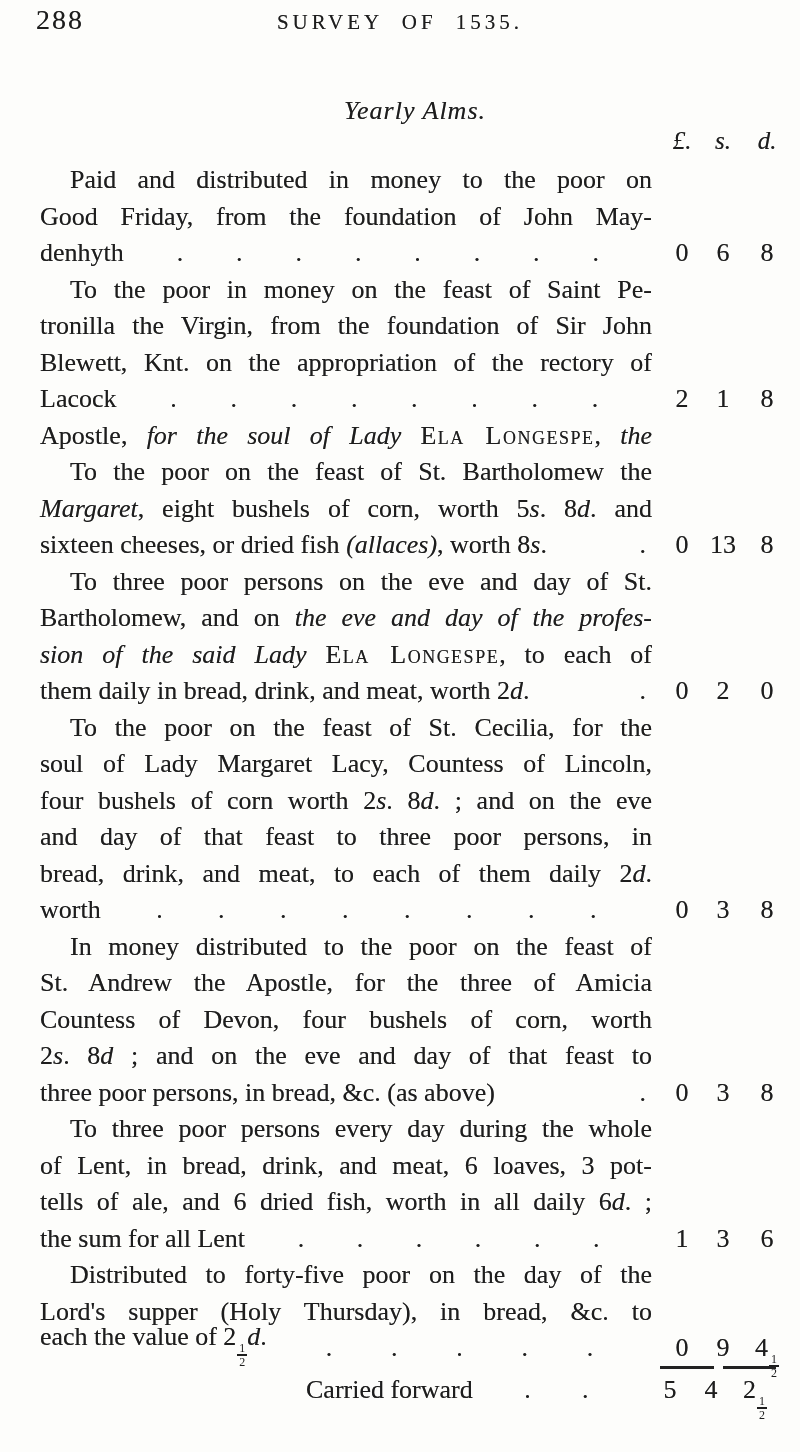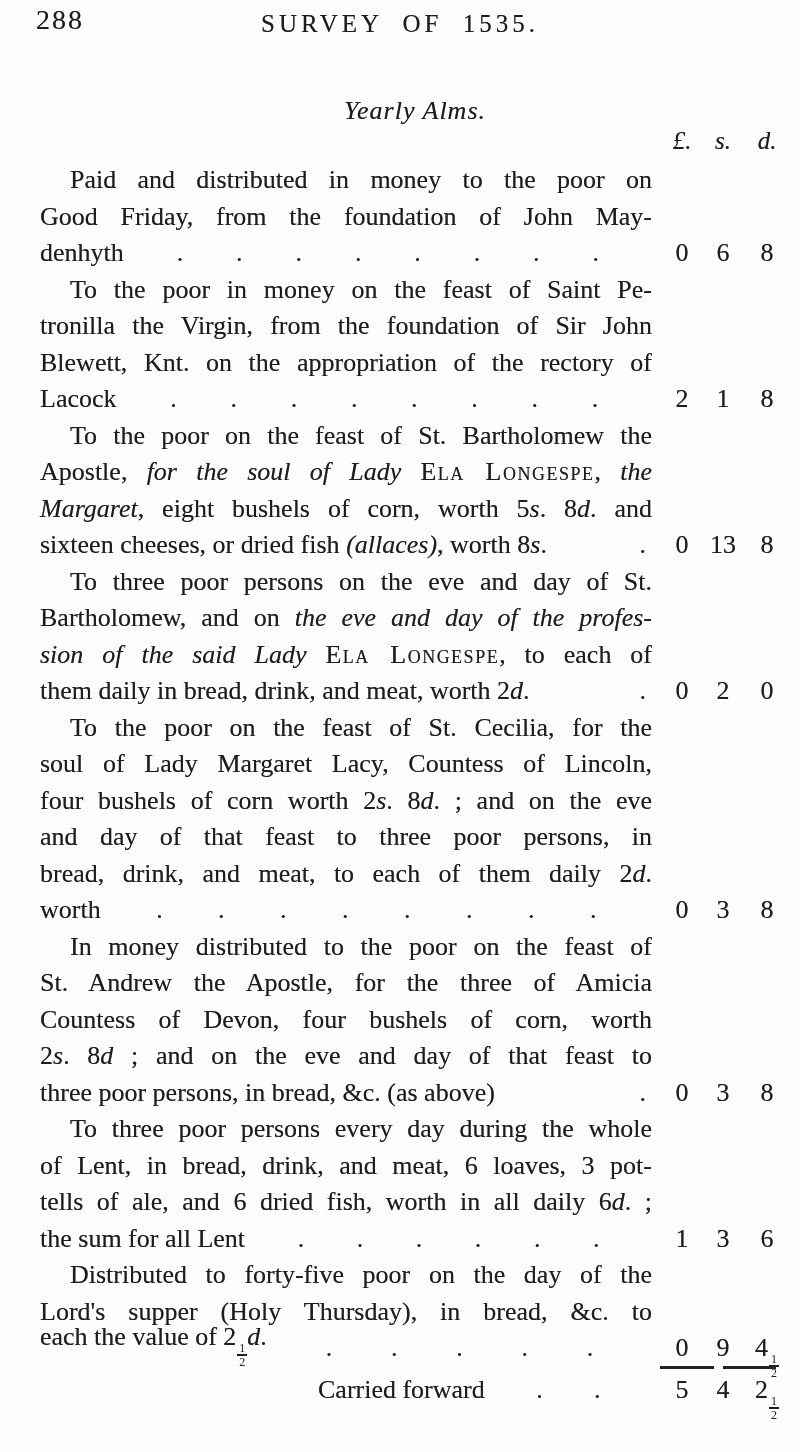--- a/index.html
+++ b/index.html
@@ -7,21 +7,21 @@
     width:800px;height:1452px;
     background:#fdfdfb;color:#1d1d1d;
     font-family:"Liberation Serif","DejaVu Serif",serif;
     text-shadow:0 0 .5px rgba(0,0,0,.5);
     overflow:hidden;
   }
   .page{position:relative;width:800px;height:1452px;}
 
   .pgnum{position:absolute;left:36px;top:4px;font-size:28px;letter-spacing:2px;}
   .runtitle{position:absolute;left:0;top:10px;width:800px;text-align:center;
-    font-size:25px;letter-spacing:4px;word-spacing:10px;}
+    font-size:21px;letter-spacing:4px;word-spacing:10px;}
   .sectitle{position:absolute;left:30px;top:96px;width:770px;text-align:center;
     font-style:italic;font-size:26px;letter-spacing:1px;}
 
   .curhead{position:absolute;left:660px;top:126px;display:flex;
     font-style:italic;font-size:25px;line-height:30px;}
 
   .bodytext{position:absolute;left:40px;top:162px;width:612px;font-size:26px;}
   .entry{margin:0;}
   .tl{position:relative;height:36.5px;line-height:36.5px;}
   .just{text-align:justify;text-align-last:justify;}
@@ -43,21 +43,21 @@
 
   .hf{display:inline-flex;flex-direction:column;align-items:center;
     font-size:12px;line-height:10px;font-style:normal;vertical-align:-7px;
     margin-left:1px;text-shadow:none;}
   .hf .ft{border-bottom:2px solid currentColor;padding:0 2px 1px;}
   .hf .fb{padding-top:1px;}
 
   .sumrule{position:absolute;left:660px;top:1366px;width:116px;display:flex;gap:9px;}
   .sumrule span{flex:1 1 auto;border-top:3.5px solid #222;}
 
-  .cfrow{position:absolute;left:40px;top:1372px;width:612px;
+  .cfrow{position:absolute;left:28px;top:1372px;width:612px;
     display:flex;align-items:flex-start;font-size:26px;line-height:36.5px;}
   .cfpad{flex:none;width:278px;}
   .cflabel{flex:none;white-space:pre;}
 </style>
 </head>
 <body style="background: rgb(253, 253, 251); color: rgb(29, 29, 29);">
 
 <div class="page">
 
   <div class="pgnum">288</div>
@@ -110,22 +110,22 @@
             <span>.</span>
           </span>
           <span class="amts">
             <span class="ac">2</span>
             <span class="ac">1</span>
             <span class="ac">8</span>
           </span>
         </div>
       </div>
       <div class="entry">
+        <div class="tl just"><span>Apostle, </span><span class="it">for the soul of Lady </span><span class="sc">Ela Longespe</span><span>, </span><span class="it">the</span></div>
         <div class="tl just ind"><span>To the poor on the feast of St. Bartholomew the</span></div>
-        <div class="tl just"><span>Apostle, </span><span class="it">for the soul of Lady </span><span class="sc">Ela Longespe</span><span>, </span><span class="it">the</span></div>
         <div class="tl just"><span class="it">Margaret</span><span>, eight bushels of corn, worth 5</span><span class="it">s</span><span>. 8</span><span class="it">d</span><span>. and</span></div>
         <div class="tl lf">
           <span class="txt"><span>sixteen cheeses, or dried fish </span><span class="it">(allaces)</span><span>, worth 8</span><span class="it">s</span><span>.</span></span>
           <span class="lead one">
             <span>.</span>
           </span>
           <span class="amts">
             <span class="ac">0</span>
             <span class="ac">13</span>
             <span class="ac">8</span>

